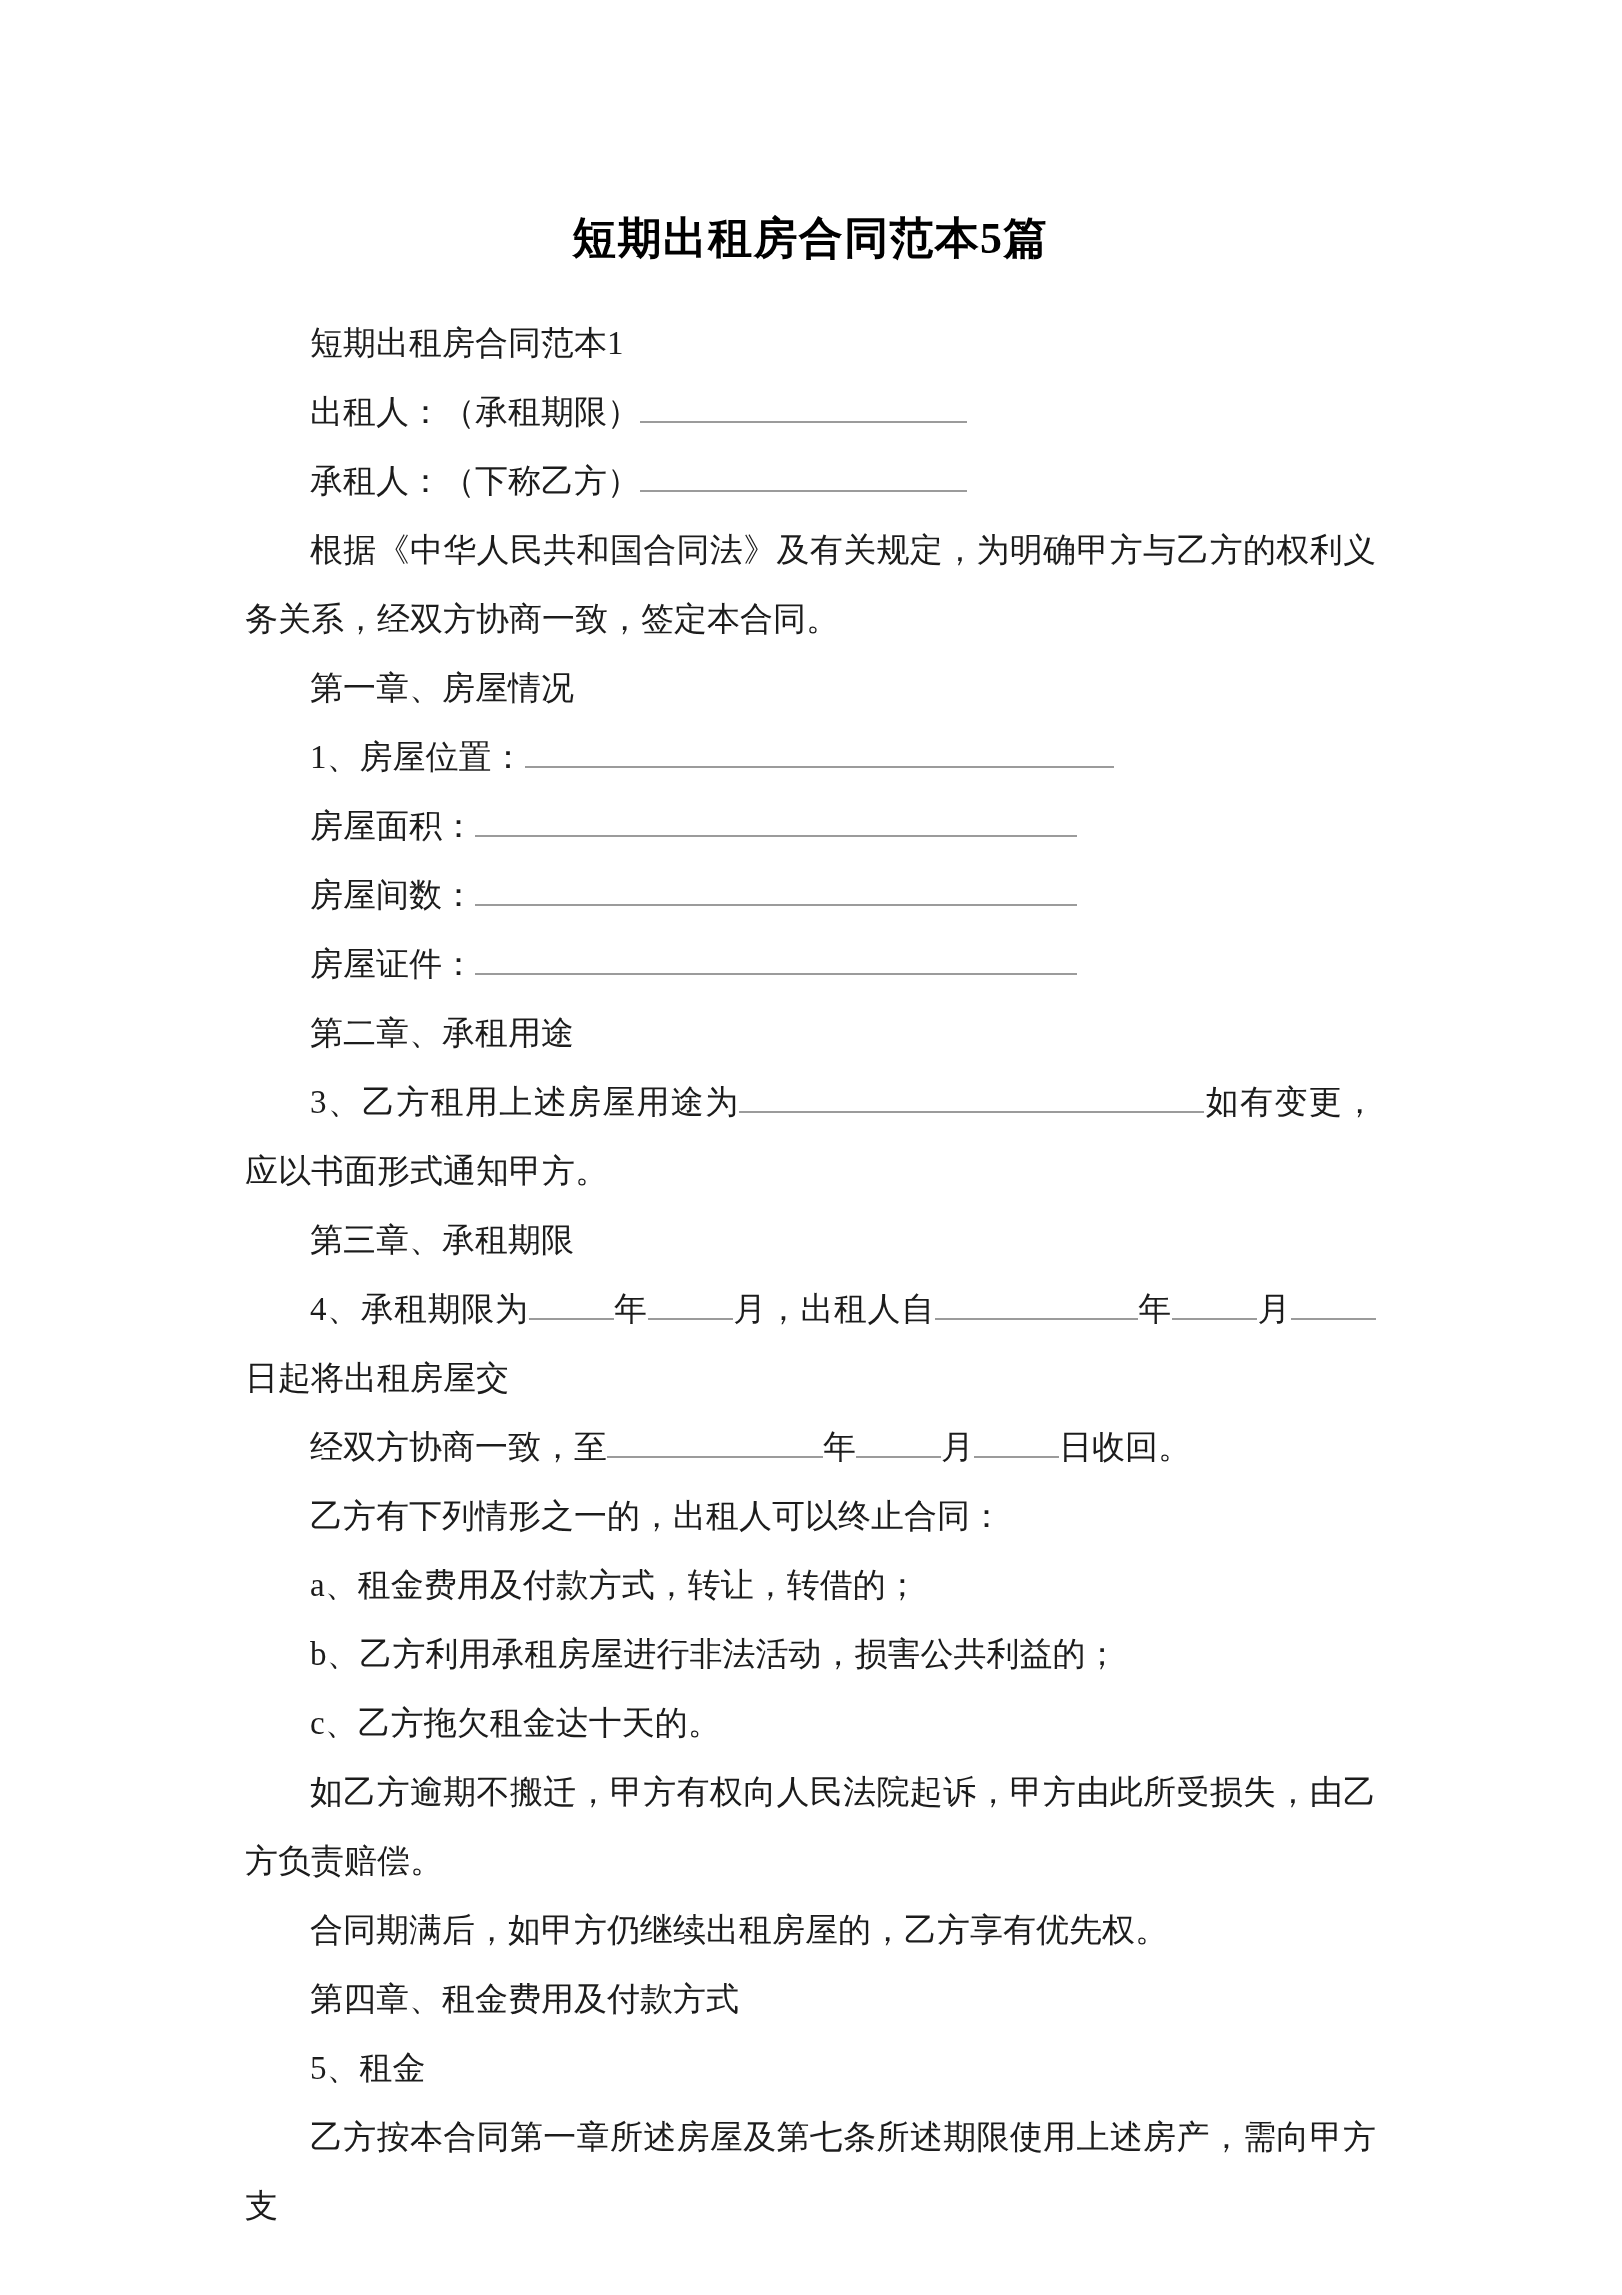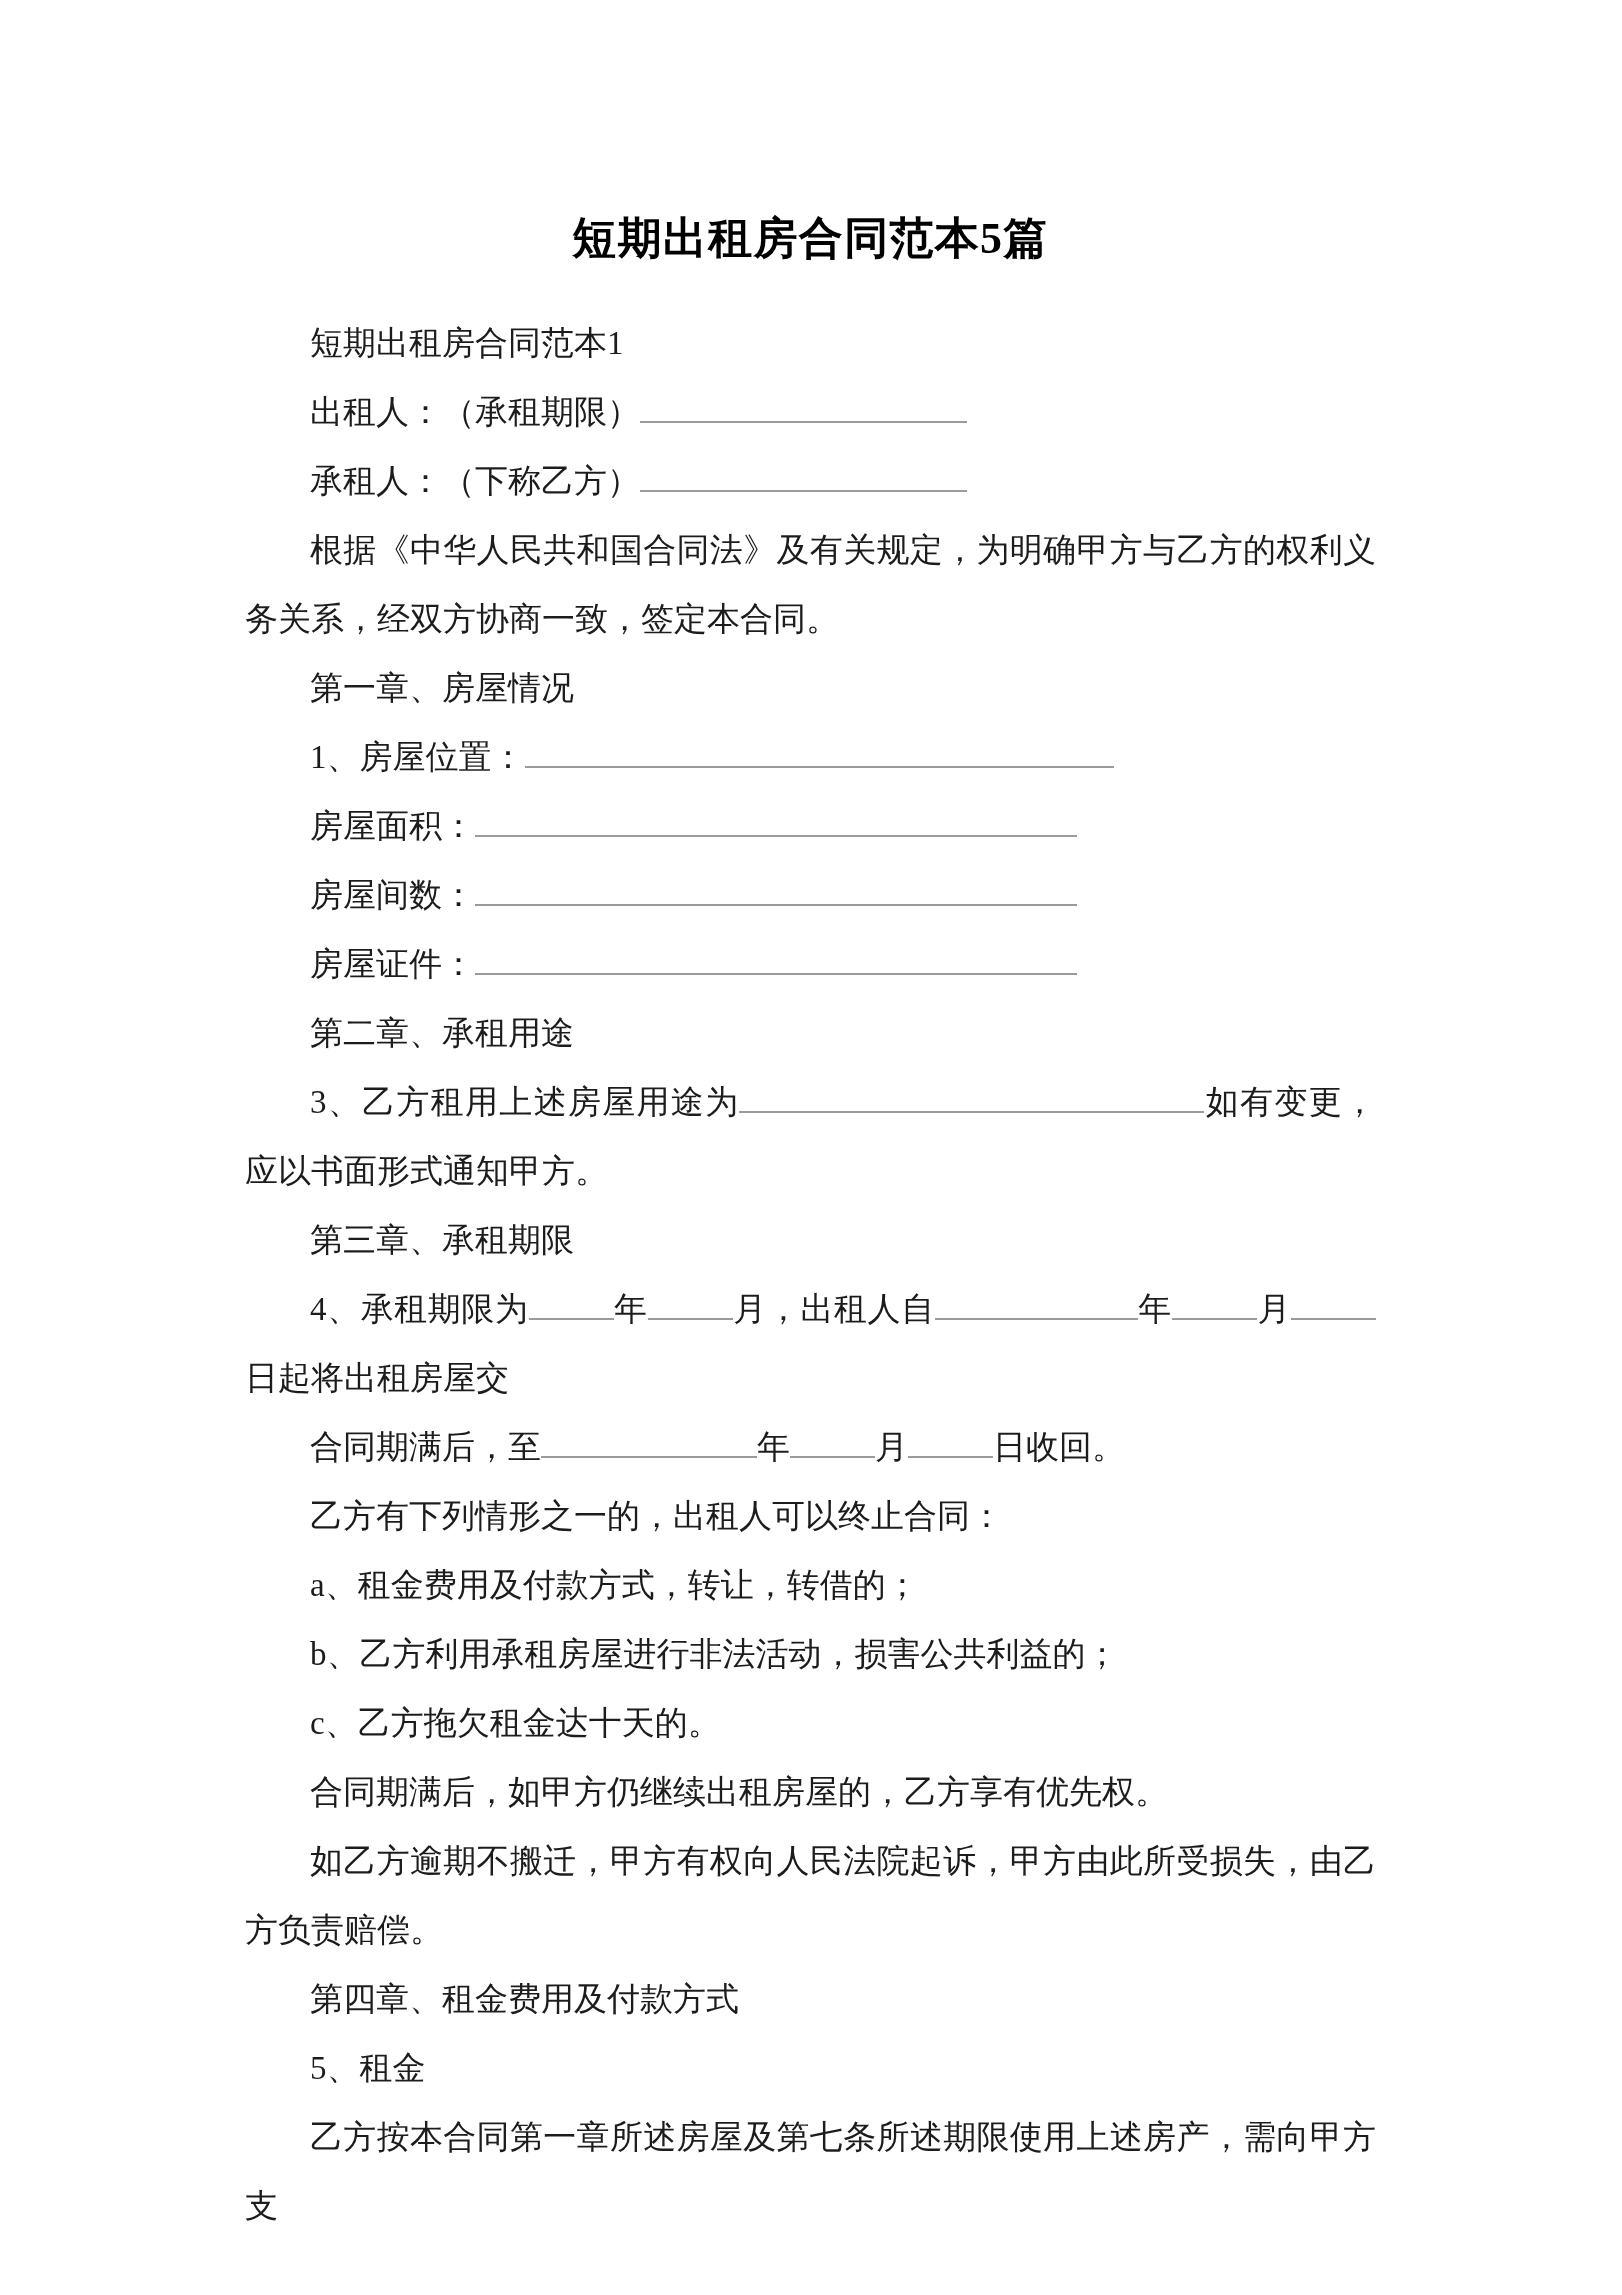--- a/index.html
+++ b/index.html
@@ -55,25 +55,25 @@
       <p><span>根据《中华人民共和国合同法》及有关规定，为明确甲方与乙方的权利义务关系，经双方协商一致，签定本合同。</span></p>
       <p><span>第一章、房屋情况</span></p>
       <p><span>1、房屋位置：</span><span class="blank" style="width: 589px; border-bottom-color: rgb(155, 155, 155);"></span></p>
       <p><span>房屋面积：</span><span class="blank" style="width: 602px; border-bottom-color: rgb(155, 155, 155);"></span></p>
       <p><span>房屋间数：</span><span class="blank" style="width: 602px; border-bottom-color: rgb(155, 155, 155);"></span></p>
       <p><span>房屋证件：</span><span class="blank" style="width: 602px; border-bottom-color: rgb(155, 155, 155);"></span></p>
       <p><span>第二章、承租用途</span></p>
       <p><span>3、乙方租用上述房屋用途为</span><span class="blank" style="width: 465px; border-bottom-color: rgb(155, 155, 155);"></span><span>如有变更，应以书面形式通知甲方。</span></p>
       <p><span>第三章、承租期限</span></p>
       <p><span>4、承租期限为</span><span class="blank" style="width: 85px; border-bottom-color: rgb(155, 155, 155);"></span><span>年</span><span class="blank" style="width: 85px; border-bottom-color: rgb(155, 155, 155);"></span><span>月，出租人自</span><span class="blank" style="width: 203px; border-bottom-color: rgb(155, 155, 155);"></span><span>年</span><span class="blank" style="width: 85px; border-bottom-color: rgb(155, 155, 155);"></span><span>月</span><span class="blank" style="width: 85px; border-bottom-color: rgb(155, 155, 155);"></span><span>日起将出租房屋交</span></p>
-      <p><span>合同期满后，至</span><span class="blank" style="width: 216px; border-bottom-color: rgb(155, 155, 155);"></span><span>年</span><span class="blank" style="width: 85px; border-bottom-color: rgb(155, 155, 155);"></span><span>月</span><span class="blank" style="width: 85px; border-bottom-color: rgb(155, 155, 155);"></span><span>日收回。</span></p>
+      <p><span>经双方协商一致，至</span><span class="blank" style="width: 216px; border-bottom-color: rgb(155, 155, 155);"></span><span>年</span><span class="blank" style="width: 85px; border-bottom-color: rgb(155, 155, 155);"></span><span>月</span><span class="blank" style="width: 85px; border-bottom-color: rgb(155, 155, 155);"></span><span>日收回。</span></p>
       <p><span>乙方有下列情形之一的，出租人可以终止合同：</span></p>
       <p><span>a、租金费用及付款方式，转让，转借的；</span></p>
       <p><span>b、乙方利用承租房屋进行非法活动，损害公共利益的；</span></p>
       <p><span>c、乙方拖欠租金达十天的。</span></p>
+      <p><span>如乙方逾期不搬迁，甲方有权向人民法院起诉，甲方由此所受损失，由乙方负责赔偿。</span></p>
       <p><span>合同期满后，如甲方仍继续出租房屋的，乙方享有优先权。</span></p>
-      <p><span>如乙方逾期不搬迁，甲方有权向人民法院起诉，甲方由此所受损失，由乙方负责赔偿。</span></p>
       <p><span>第四章、租金费用及付款方式</span></p>
       <p><span>5、租金</span></p>
       <p><span>乙方按本合同第一章所述房屋及第七条所述期限使用上述房产，需向甲方支</span></p>
     </div>
 </div>
 
 
 </body></html>

